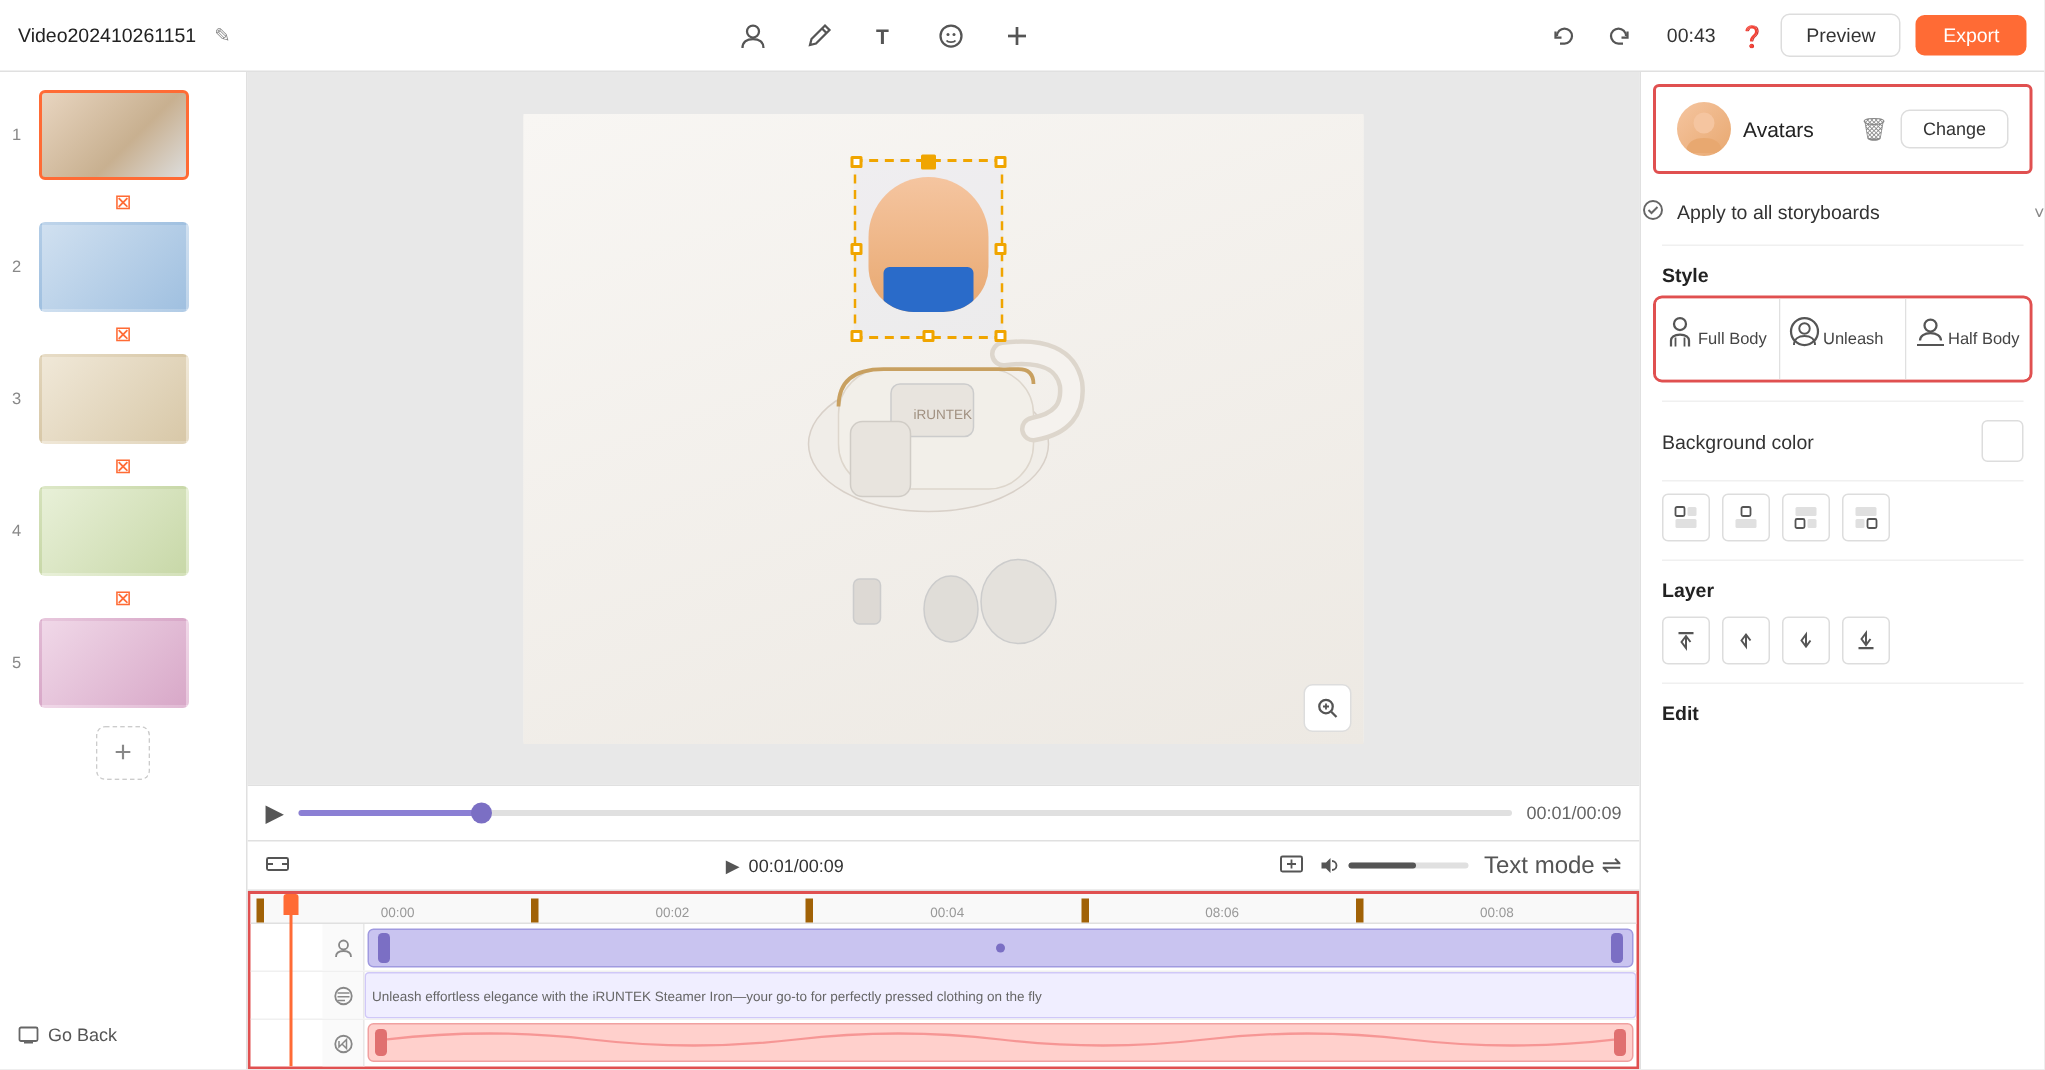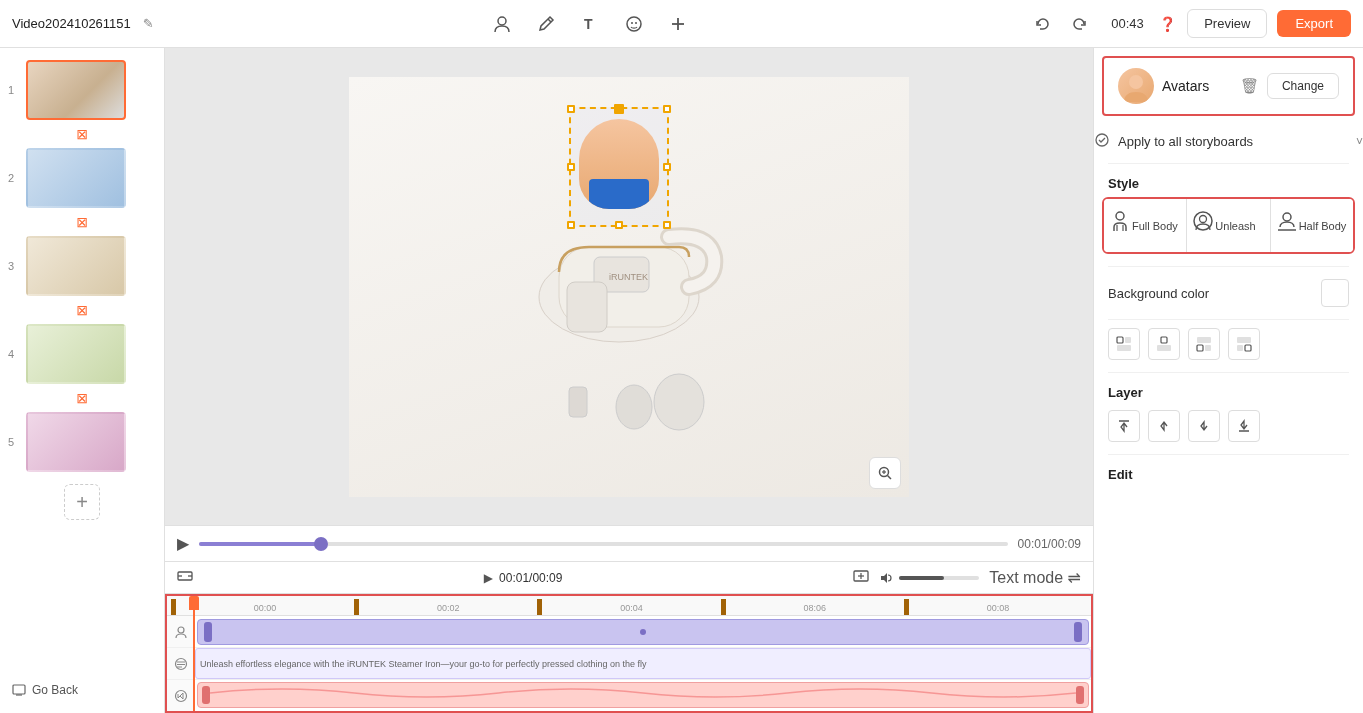--- a/index.html
+++ b/index.html
@@ -347,20 +347,21 @@
       left: -4px;
       border-radius: 2px 2px 0 0;
     }
     
     .track-row {
       height: 32px;
       display: flex;
       align-items: center;
       position: relative;
       border-bottom: 1px solid #f0f0f0;
+      padding-left: 48px;
     }
     .track-icon {
       width: 28px;
       height: 100%;
       display: flex;
       align-items: center;
       justify-content: center;
       font-size: 13px;
       color: #888;
       border-right: 1px solid #e8e8e8;

